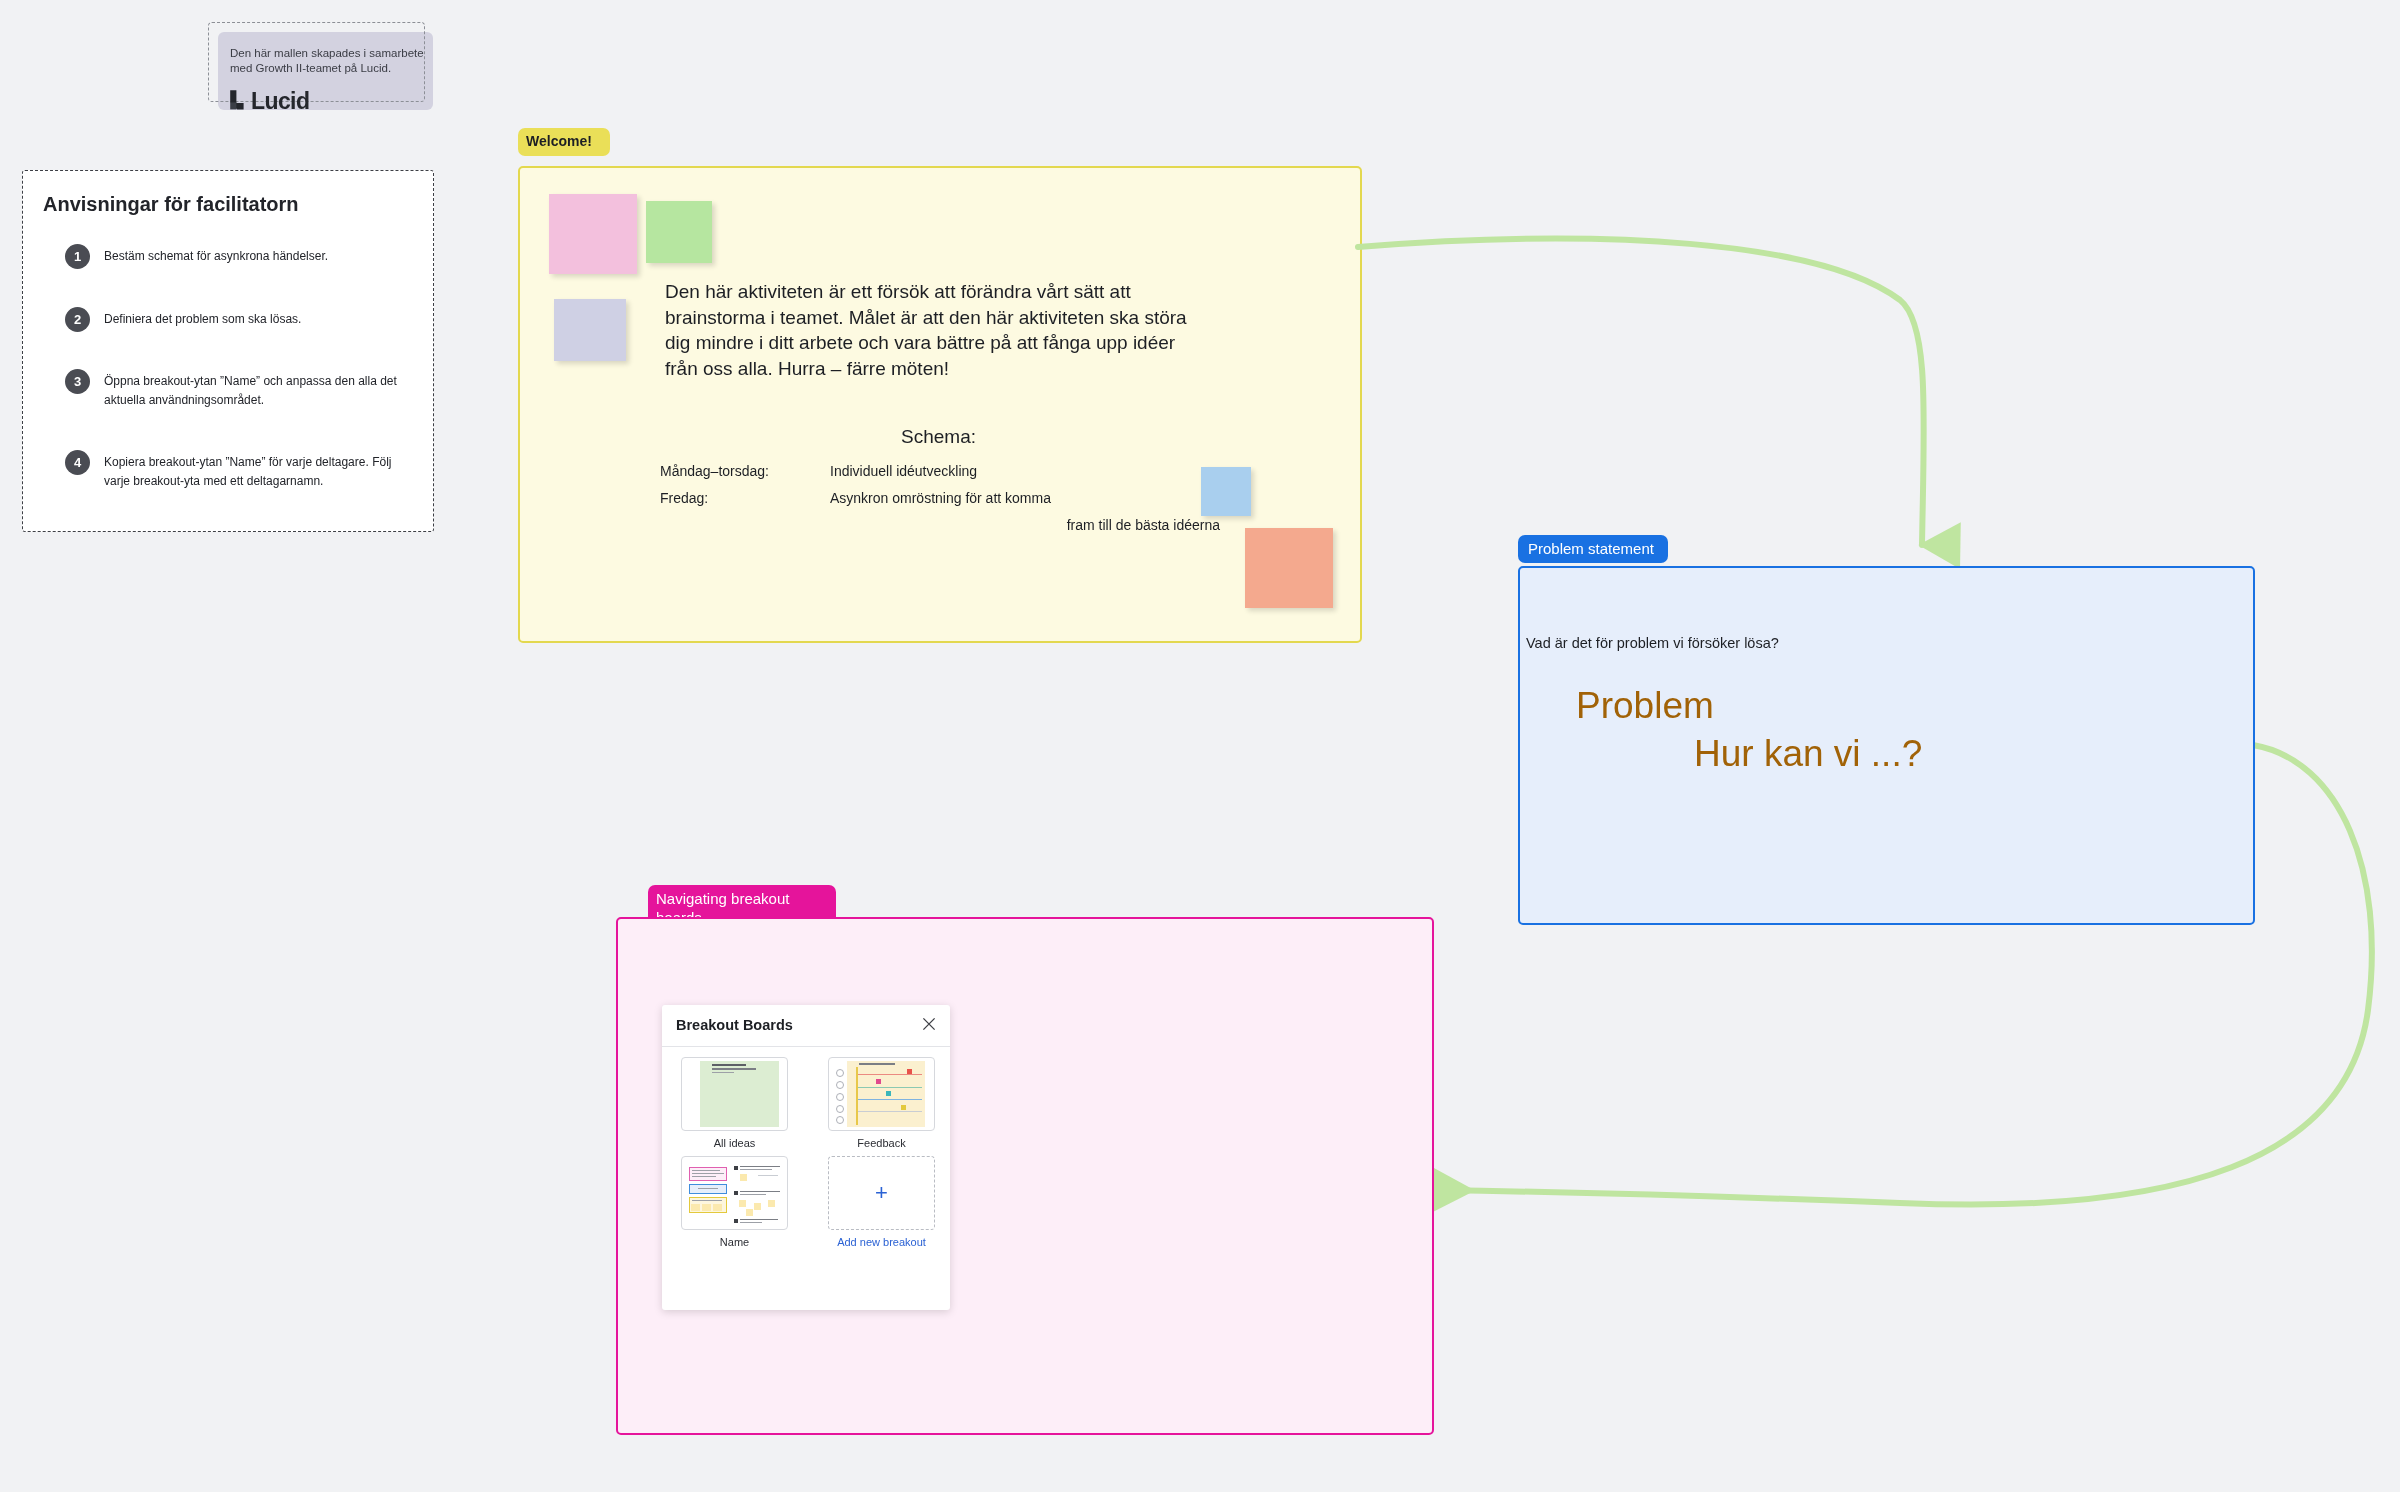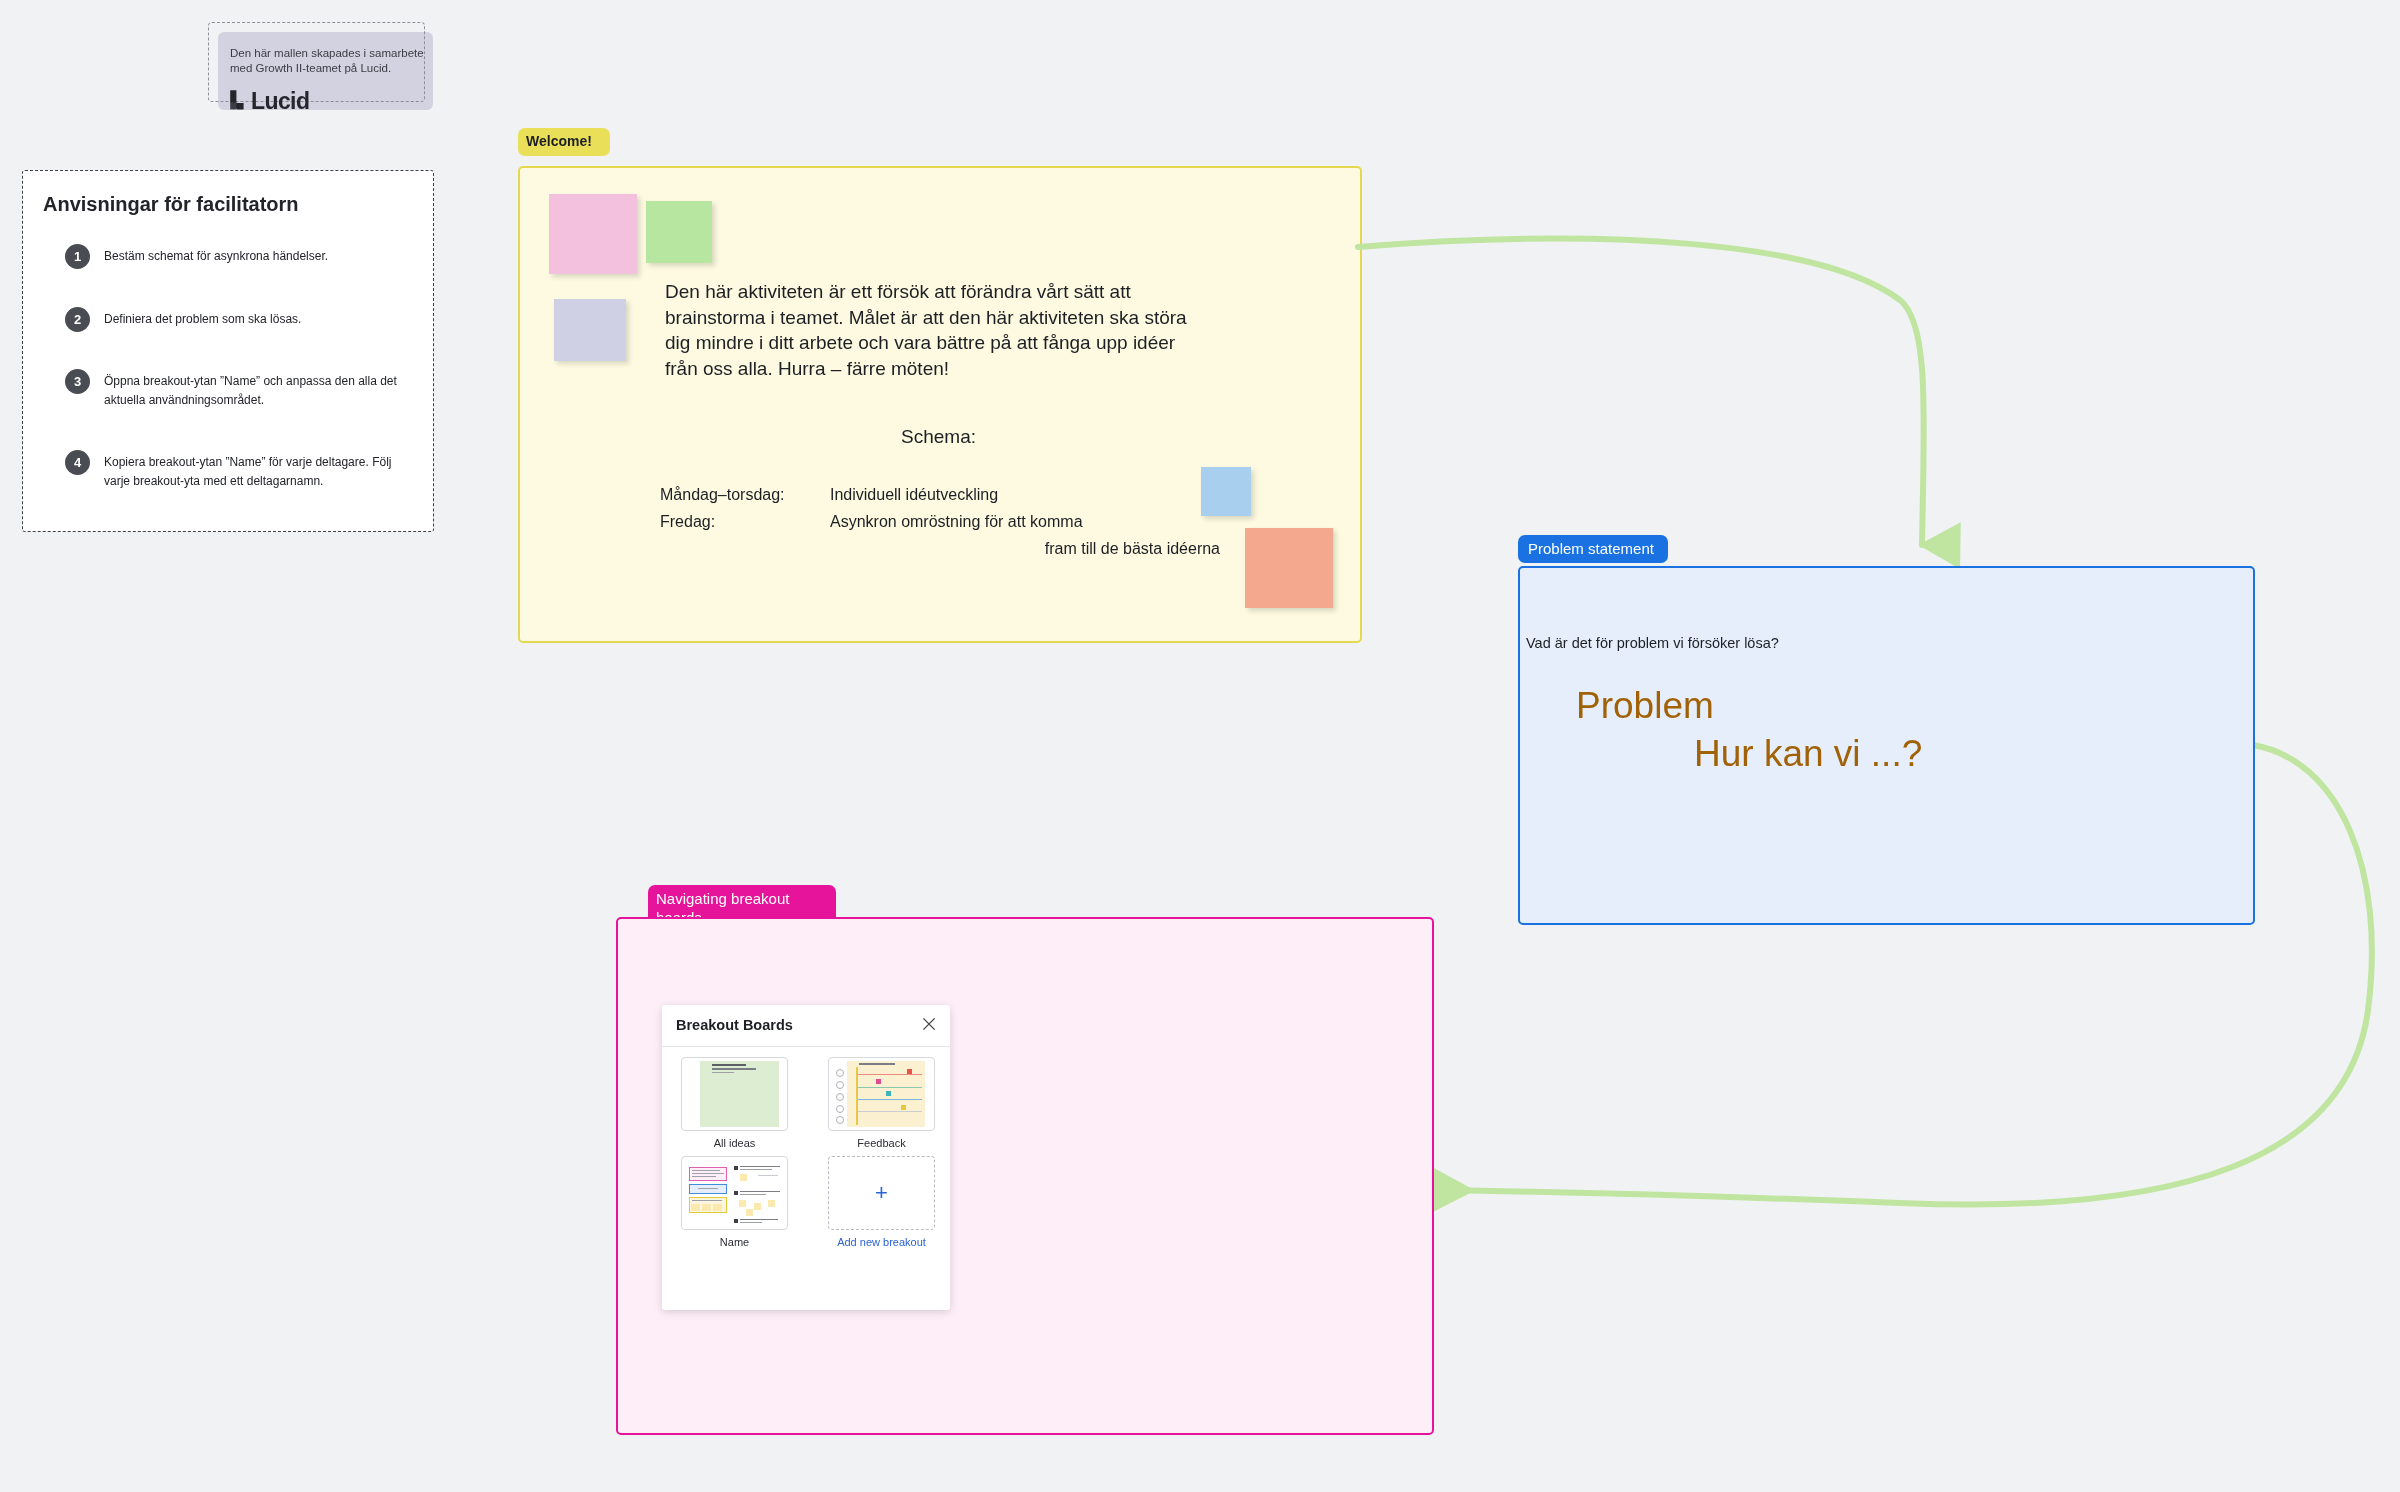--- a/index.html
+++ b/index.html
@@ -73,22 +73,22 @@
 
   #welcome-body{
     position:absolute;left:665px;top:279px;width:545px;
     font-size:19px;line-height:25.5px;color:#1d1f24;
   }
   #schema-title{
     position:absolute;left:666px;top:426px;width:545px;text-align:center;
     font-size:19px;color:#1d1f24;
   }
   #schema-rows{
-    position:absolute;left:660px;top:481px;width:560px;
-    font-size:16px;line-height:27px;color:#1d1f24;
+    position:absolute;left:660px;top:458px;width:560px;
+    font-size:14px;line-height:27px;color:#1d1f24;
   }
   #schema-rows .row{display:flex;}
   #schema-rows .d{width:170px;flex:0 0 auto;text-align:left;}
   #schema-rows .v{flex:1 1 auto;}
   #schema-rows .cont{text-align:right;padding-left:40px;}
 
   
   #problem-pill{left:1518px;top:535px;width:150px;background:#1971e2;}
   #problem-frame{
     left:1518px;top:566px;width:733px;height:355px;

